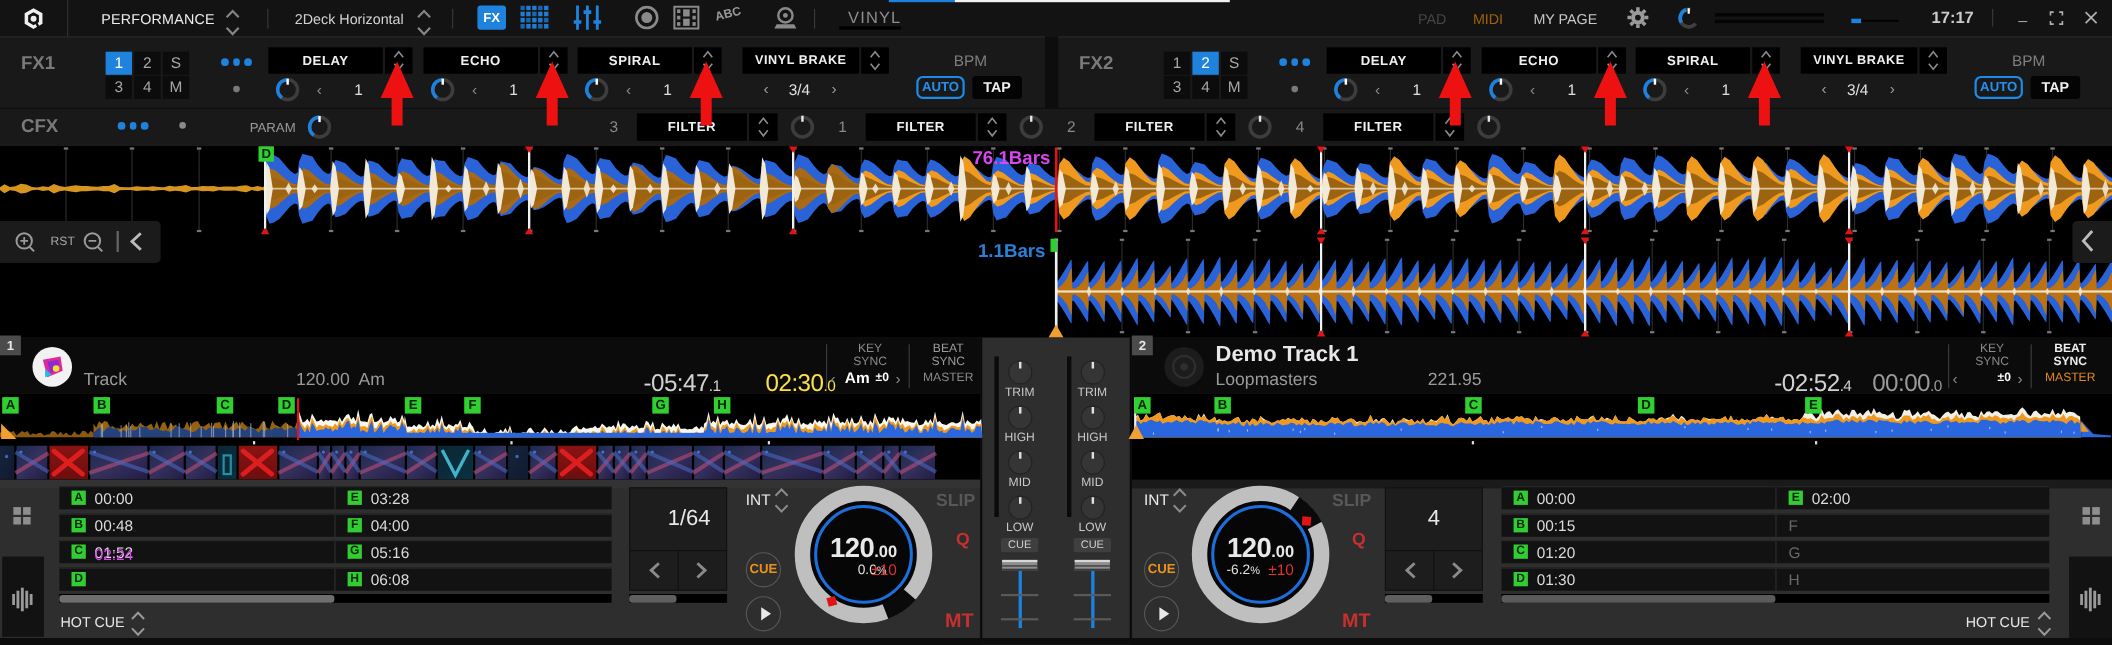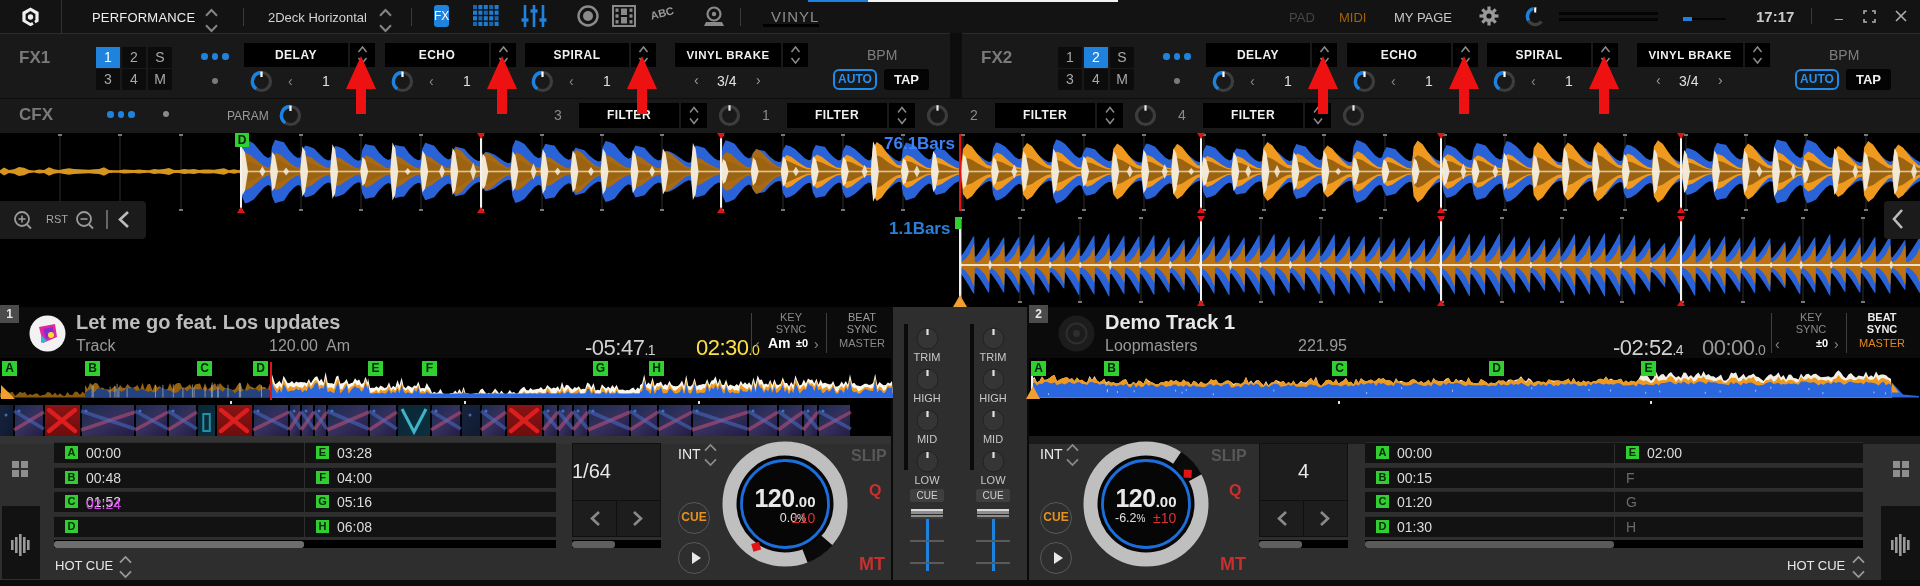--- a/index.html
+++ b/index.html
@@ -19,21 +19,21 @@
       <path d="M2,7.699999999999999 L7.5,2 L13,7.699999999999999" fill="none" stroke="#848484" stroke-width="2.0"></path>
       <path d="M2,17.3 L7.5,23 L13,17.3" fill="none" stroke="#848484" stroke-width="2.0"></path>
     </svg>
     <div class="abs" style="left:243px;top:8px;width:1px;height:18px;background:#3a3a3a"></div>
     <div class="abs" style="left:268px;top:10px;color:#d2d2d2;font-size:13px">2Deck Horizontal</div>
     <svg style="position:absolute;left:378px;top:8px" width="15" height="27">
       <path d="M2,7.699999999999999 L7.5,2 L13,7.699999999999999" fill="none" stroke="#848484" stroke-width="2.0"></path>
       <path d="M2,17.3 L7.5,23 L13,17.3" fill="none" stroke="#848484" stroke-width="2.0"></path>
     </svg>
     <div class="abs" style="left:411px;top:8px;width:1px;height:18px;background:#3a3a3a"></div>
-    <div class="abs" style="left:434px;top:5px;width:15px;height:22px;background:#1f82dd;border-radius:3px;color:#fff;font-weight:normal;font-size:12px;text-align:center;line-height:22px">FX</div>
+    <div class="abs" style="left:434px;top:5px;width:26px;height:22px;background:#1f82dd;border-radius:3px;color:#fff;font-weight:bold;font-size:12px;text-align:center;line-height:22px">FX</div>
     <svg class="abs" style="left:473px;top:5px" width="26" height="22">
       <rect x="0.0" y="0.0" width="4" height="4.2" fill="#1f82dd" opacity="0.75"></rect>
       <rect x="5.4" y="0.0" width="4" height="4.2" fill="#1f82dd" opacity="0.95"></rect>
       <rect x="10.8" y="0.0" width="4" height="4.2" fill="#1f82dd" opacity="0.95"></rect>
       <rect x="16.200000000000003" y="0.0" width="4" height="4.2" fill="#1f82dd" opacity="0.75"></rect>
       <rect x="21.6" y="0.0" width="4" height="4.2" fill="#1f82dd" opacity="0.95"></rect>
       <rect x="0.0" y="5.6" width="4" height="4.2" fill="#1f82dd" opacity="0.95"></rect>
       <rect x="5.4" y="5.6" width="4" height="4.2" fill="#1f82dd" opacity="0.95"></rect>
       <rect x="10.8" y="5.6" width="4" height="4.2" fill="#1f82dd" opacity="0.75"></rect>
       <rect x="16.200000000000003" y="5.6" width="4" height="4.2" fill="#1f82dd" opacity="0.95"></rect>
@@ -623,21 +623,21 @@
       <polygon points="1437,173 1445,173 1441,167" fill="#e01414"></polygon>
       <line x1="1681" y1="88" x2="1681" y2="168" stroke="#f2f2f2" stroke-width="2"></line>
       <polygon points="1677,83 1685,83 1681,89" fill="#e01414"></polygon>
       <polygon points="1677,173 1685,173 1681,167" fill="#e01414"></polygon>
       <rect x="959" y="1" width="2.4" height="77" fill="#e01414"></rect>
       <rect x="959" y="84" width="2.4" height="86" fill="#f0f0f0"></rect>
       <rect x="955" y="84" width="6" height="12" fill="#2fd02f"></rect>
       <polygon points="960,162 967,174 953,174" fill="#f0a030"></polygon>
     </svg>
     <div class="abs" style="left:235px;top:133px;width:14px;height:14px;background:#2fd02f;color:#03230a;font-weight:bold;font-size:12px;text-align:center;line-height:14px">D</div>
-    <div class="abs" style="left:884px;top:134px;color:#3b82f6;font-weight:bold;font-size:17px">76.1Bars</div>
+    <div class="abs" style="left:884px;top:134px;color:#d946ef;font-weight:bold;font-size:17px">76.1Bars</div>
     <div class="abs" style="left:889px;top:219px;color:#2a80d8;font-weight:bold;font-size:17px">1.1Bars</div>
     <div class="abs" style="left:0;top:201px;width:146px;height:38px;background:#1b1b1b;border-radius:0 4px 4px 0"></div>
     <svg class="abs" style="left:12px;top:210px" width="130" height="20">
 <circle cx="10" cy="9" r="7" fill="none" stroke="#9a9a9a" stroke-width="1.8"></circle>
       <line x1="15" y1="14.5" x2="19" y2="18.5" stroke="#9a9a9a" stroke-width="1.8"></line>
 <line x1="6.5" y1="9" x2="13.5" y2="9" stroke="#9a9a9a" stroke-width="1.6"></line>
       <line x1="10" y1="5.5" x2="10" y2="12.5" stroke="#9a9a9a" stroke-width="1.6"></line>
 <text x="34" y="13" fill="#a8a8a8" font-size="11" font-family="Liberation Sans">RST</text>
 <circle cx="72" cy="9" r="7" fill="none" stroke="#9a9a9a" stroke-width="1.8"></circle>
       <line x1="77" y1="14.5" x2="81" y2="18.5" stroke="#9a9a9a" stroke-width="1.8"></line>
@@ -656,21 +656,20 @@
     <div class="abs" style="left:1029px;top:358px;width:891px;height:79px;background:#000"></div>
     <div class="abs" style="left:891px;top:307px;width:138px;height:279px;background:#2e2e2e;border-left:2px solid #0a0a0a;border-right:2px solid #0a0a0a"></div>
     <div class="abs" style="left:0;top:305px;width:19px;height:18px;background:#4b4b4b;color:#e8e8e8;font-weight:bold;font-size:12px;text-align:center;line-height:18px">1</div>
     <svg class="abs" style="left:29px;top:315px" width="37" height="37">
       <circle cx="18.5" cy="18.5" r="18" fill="#f2f2f2"></circle>
 <path d="M10,12 L26,9 L28,22 L14,28 Z" fill="#e0289a"></path>
       <path d="M14,14 L24,12 L25,20 L17,24 Z" fill="#8a2ad0"></path>
 <circle cx="22" cy="20" r="3" fill="#f0e030"></circle>
       <path d="M12,20 L18,26 L12,28 Z" fill="#28b8e8"></path>
     </svg>
-    <div class="abs" style="left:76px;top:311px;color:#bdbdbd;font-weight:bold;font-size:20px">Let me go feat. Los updates</div>
     <div class="abs" style="left:76px;top:337px;color:#9a9a9a;font-size:16px">Track</div>
     <div class="abs" style="left:269px;top:337px;color:#9a9a9a;font-size:16px">120.00</div>
     <div class="abs" style="left:326px;top:337px;color:#9a9a9a;font-size:16px">Am</div>
     <div class="abs" style="left:585px;top:335px;color:#d2d2d2;font-size:22px;letter-spacing:-0.5px">-05:47<span style="font-size:14px">.1</span></div>
     <div class="abs" style="left:696px;top:335px;color:#fde047;font-size:22px;letter-spacing:-0.5px">02:30<span style="font-size:14px">.0</span></div>
     <div class="abs" style="left:751px;top:313px;width:1px;height:40px;background:#3f3f3f"></div>
     <div class="abs" style="left:762px;top:311px;width:58px;text-align:center;color:#8a8a8a;font-size:11px;line-height:12px">KEY<br>SYNC</div>
     <div class="abs" style="left:755px;top:336px;color:#8a8a8a;font-size:14px">‹</div>
     <div class="abs" style="left:768px;top:335px;color:#fff;font-weight:bold;font-size:14px">Am</div>
     <div class="abs" style="left:796px;top:337px;color:#fff;font-weight:bold;font-size:11px">±0</div>
@@ -955,21 +954,21 @@
     <div style="position:absolute;left:316px;top:520px;width:13px;height:13px;background:#32cd32;color:#042a04;font-weight:bold;font-size:11px;text-align:center;line-height:13px">H</div>
     <div style="position:absolute;left:337px;top:519px;color:#dcdcdc;font-size:14px">06:08</div>
     <div class="abs" style="left:54px;top:540px;width:502px;height:8px;background:#000"></div>
     <div class="abs" style="left:54px;top:540.5px;width:250px;height:7px;background:#6e6e6e;border-radius:3px"></div>
     <div class="abs" style="left:55px;top:558px;color:#e8e8e8;font-size:13px">HOT CUE</div>
     <svg style="position:absolute;left:118px;top:555px" width="15" height="26">
       <path d="M2,7.699999999999999 L7.5,2 L13,7.699999999999999" fill="none" stroke="#9a9a9a" stroke-width="1.8"></path>
       <path d="M2,16.3 L7.5,22 L13,16.3" fill="none" stroke="#9a9a9a" stroke-width="1.8"></path>
     </svg>
     <div class="abs" style="left:572px;top:443px;width:89px;height:94px;background:#1d1d1d;border:1px solid #101010"></div>
-    <div class="abs" style="left:572px;top:443px;width:109px;height:57px;color:#e8e8e8;font-size:20px;line-height:57px">1/64</div>
+    <div class="abs" style="left:572px;top:443px;width:109px;height:57px;color:#e8e8e8;font-size:20px;text-align:center;line-height:57px">1/64</div>
     <div class="abs" style="left:572px;top:500px;width:89px;height:1px;background:#101010"></div>
     <div class="abs" style="left:616px;top:500px;width:1px;height:37px;background:#101010"></div>
     <svg class="abs" style="left:588px;top:510px" width="14" height="17">
       <path d="M11,2 L4,8.5 L11,15" fill="none" stroke="#8a8a8a" stroke-width="2.6"></path>
     </svg>
     <svg class="abs" style="left:631px;top:510px" width="14" height="17">
       <path d="M3,2 L10,8.5 L3,15" fill="none" stroke="#8a8a8a" stroke-width="2.6"></path>
     </svg>
     <div class="abs" style="left:572px;top:540px;width:89px;height:8px;background:#000"></div>
     <div class="abs" style="left:572px;top:540.5px;width:43px;height:7px;background:#5f5f5f;border-radius:3px"></div>

